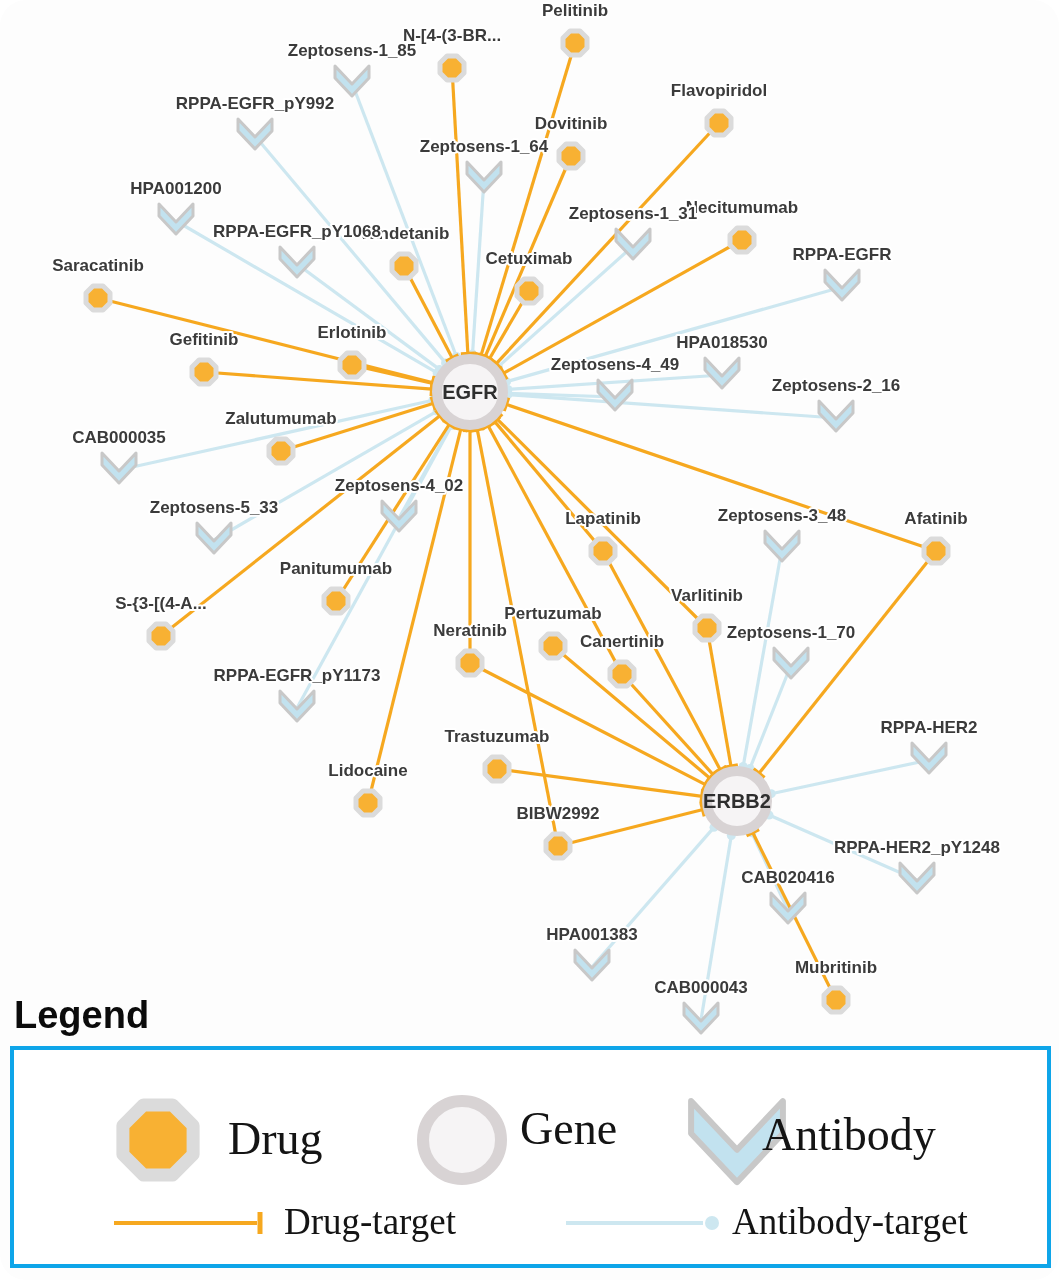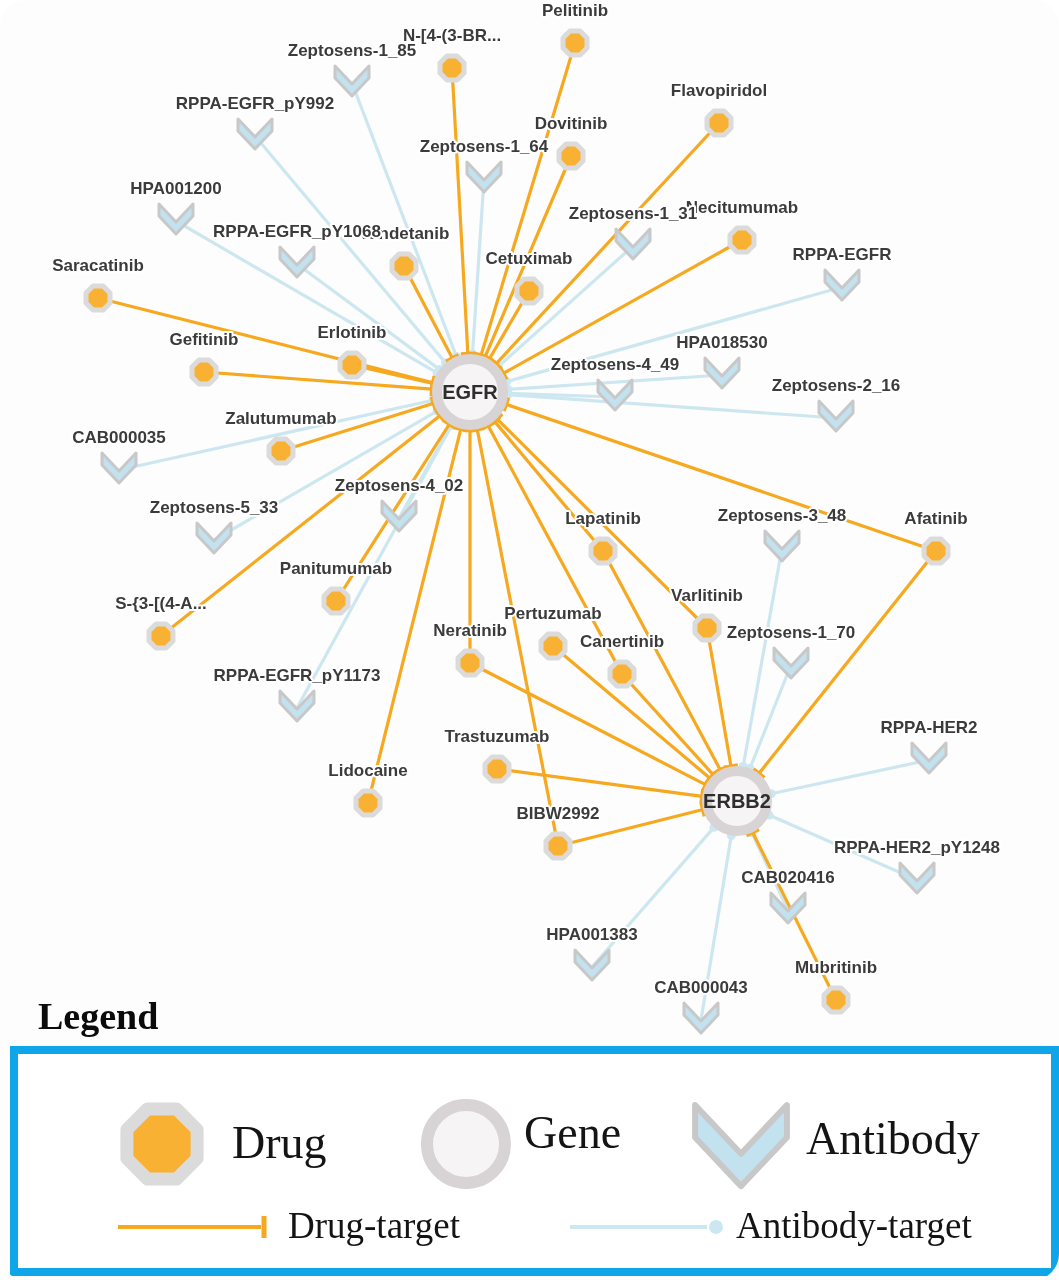--- a/index.html
+++ b/index.html
@@ -5,23 +5,23 @@
   html,body{margin:0;padding:0;background:#ffffff;}
   .page{position:relative;width:1059px;height:1280px;background:#fdfdfd;overflow:hidden;
         font-family:"Liberation Sans",sans-serif;border-radius:26px;}
   .network-svg{position:absolute;left:0;top:0;}
   .node-label{font-family:"Liberation Sans",sans-serif;font-weight:700;font-size:17px;
               fill:#3b3b3b;stroke:#ffffff;stroke-width:4px;paint-order:stroke;
               stroke-linejoin:round;text-anchor:middle;}
   .gene-label{font-family:"Liberation Sans",sans-serif;font-weight:700;font-size:20px;
               fill:#2e2e2e;text-anchor:middle;}
   .legend-title{position:absolute;left:14px;top:994px;
-                font-family:Liberation Serif, serif;font-weight:700;font-size:38px;color:#0b0b0b;margin-left:24px;}
+                font-family:Liberation Sans, sans-serif;font-weight:700;font-size:38px;color:#0b0b0b;}
   .legend-box{position:absolute;left:10px;top:1046px;width:1033px;height:214px;
-              border:8px solid #0ea5e9;background:#ffffff;}
+              border:4px solid #0ea5e9;background:#ffffff;}
   .legend-icon{position:absolute;}
   .legend-label{position:absolute;font-family:"Liberation Serif",serif;color:#141414;white-space:nowrap;}
   .legend-label.big{font-size:46px;}
   .legend-label.small{font-size:37px;font-family:Liberation Serif, serif;}
 </style>
 </head>
 <body>
 
 <div class="page">
 
@@ -328,21 +328,21 @@
     <span class="legend-label big" style="left:214px;top:62px;">Drug</span>
 
     <svg class="legend-icon" style="left:396px;top:38px;" width="104" height="104" viewBox="0 0 104 104">
       <circle cx="52" cy="52" r="39" fill="#F6F4F5" stroke="#D8D3D4" stroke-width="12"></circle>
     </svg>
     <span class="legend-label big" style="left:506px;top:52px;">Gene</span>
 
     <svg class="legend-icon" style="left:668px;top:42px;" width="110" height="100" viewBox="0 0 110 100">
       <polygon points="9.1,9.1 55,57.7 100.9,9.1 100.9,41.5 55,90.1 9.1,41.5" fill="#C2E2EF" stroke="#C8C8C8" stroke-width="6" stroke-linejoin="round"></polygon>
     </svg>
-    <span class="legend-label big" style="left:788px;top:58px;">Antibody</span>
+    <span class="legend-label big" style="left:748px;top:58px;">Antibody</span>
 
     <svg class="legend-icon" style="left:96px;top:160px;" width="165" height="26" viewBox="0 0 165 26">
       <line x1="4" y1="13" x2="147" y2="13" stroke="#F6A81F" stroke-width="4"></line>
       <line x1="150" y1="2" x2="150" y2="24" stroke="#F6A81F" stroke-width="5"></line>
     </svg>
     <span class="legend-label small" style="left:270px;top:150px;">Drug-target</span>
 
     <svg class="legend-icon" style="left:548px;top:160px;" width="165" height="26" viewBox="0 0 165 26">
       <line x1="4" y1="13" x2="141" y2="13" stroke="#CDE7F0" stroke-width="4"></line>
       <circle cx="150" cy="13" r="7" fill="#CDE7F0"></circle>

